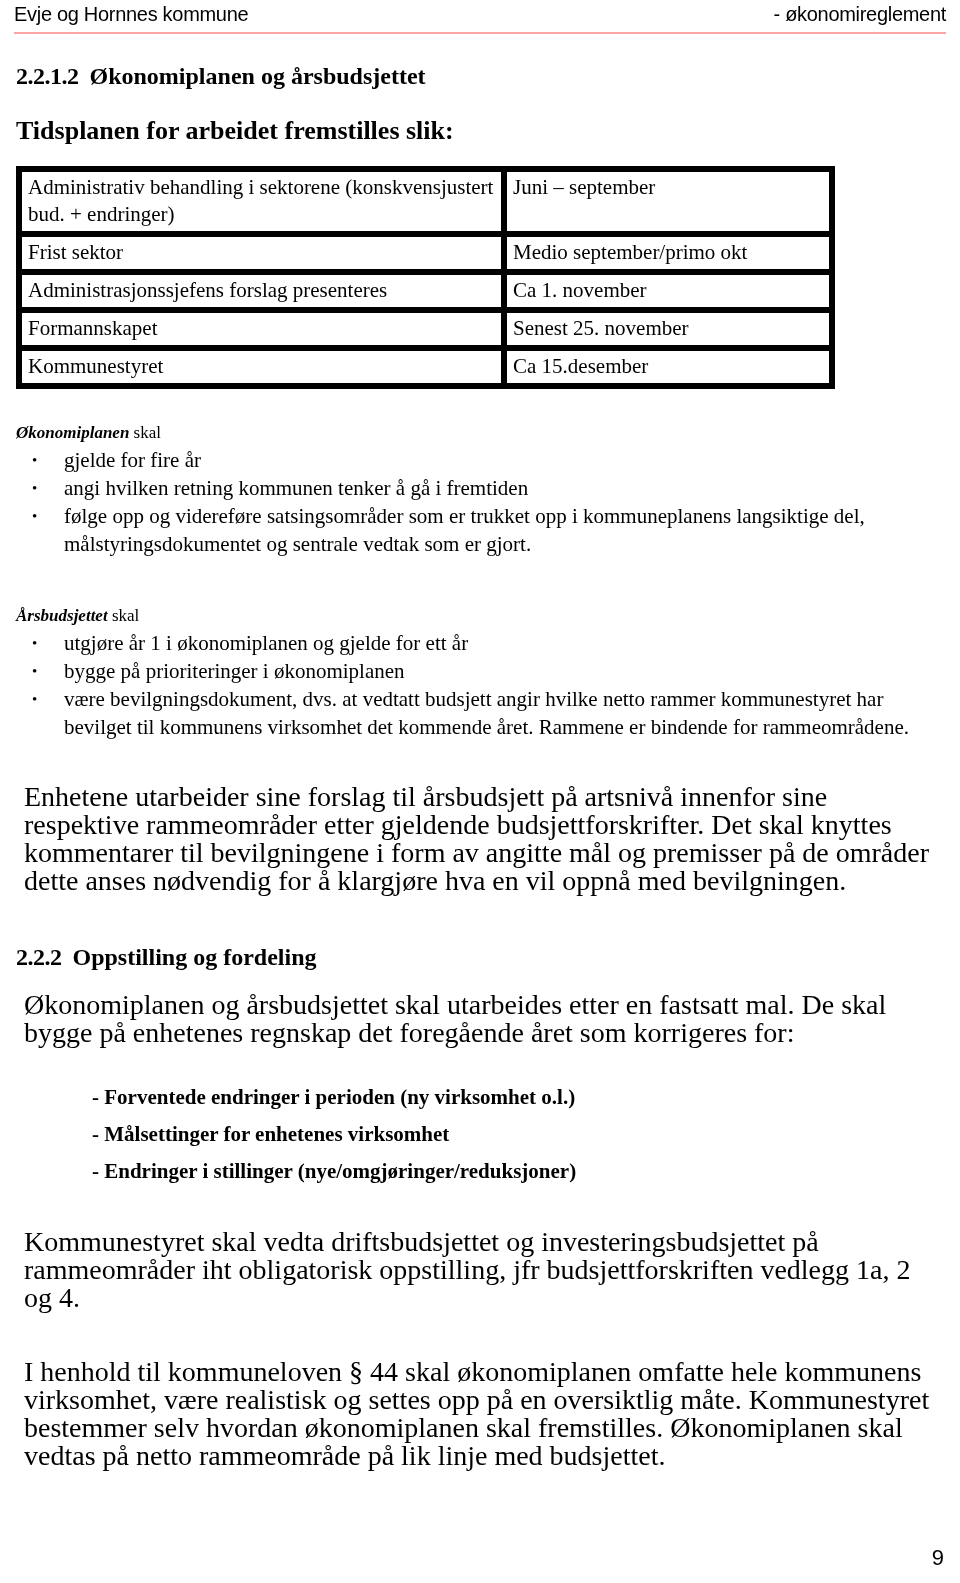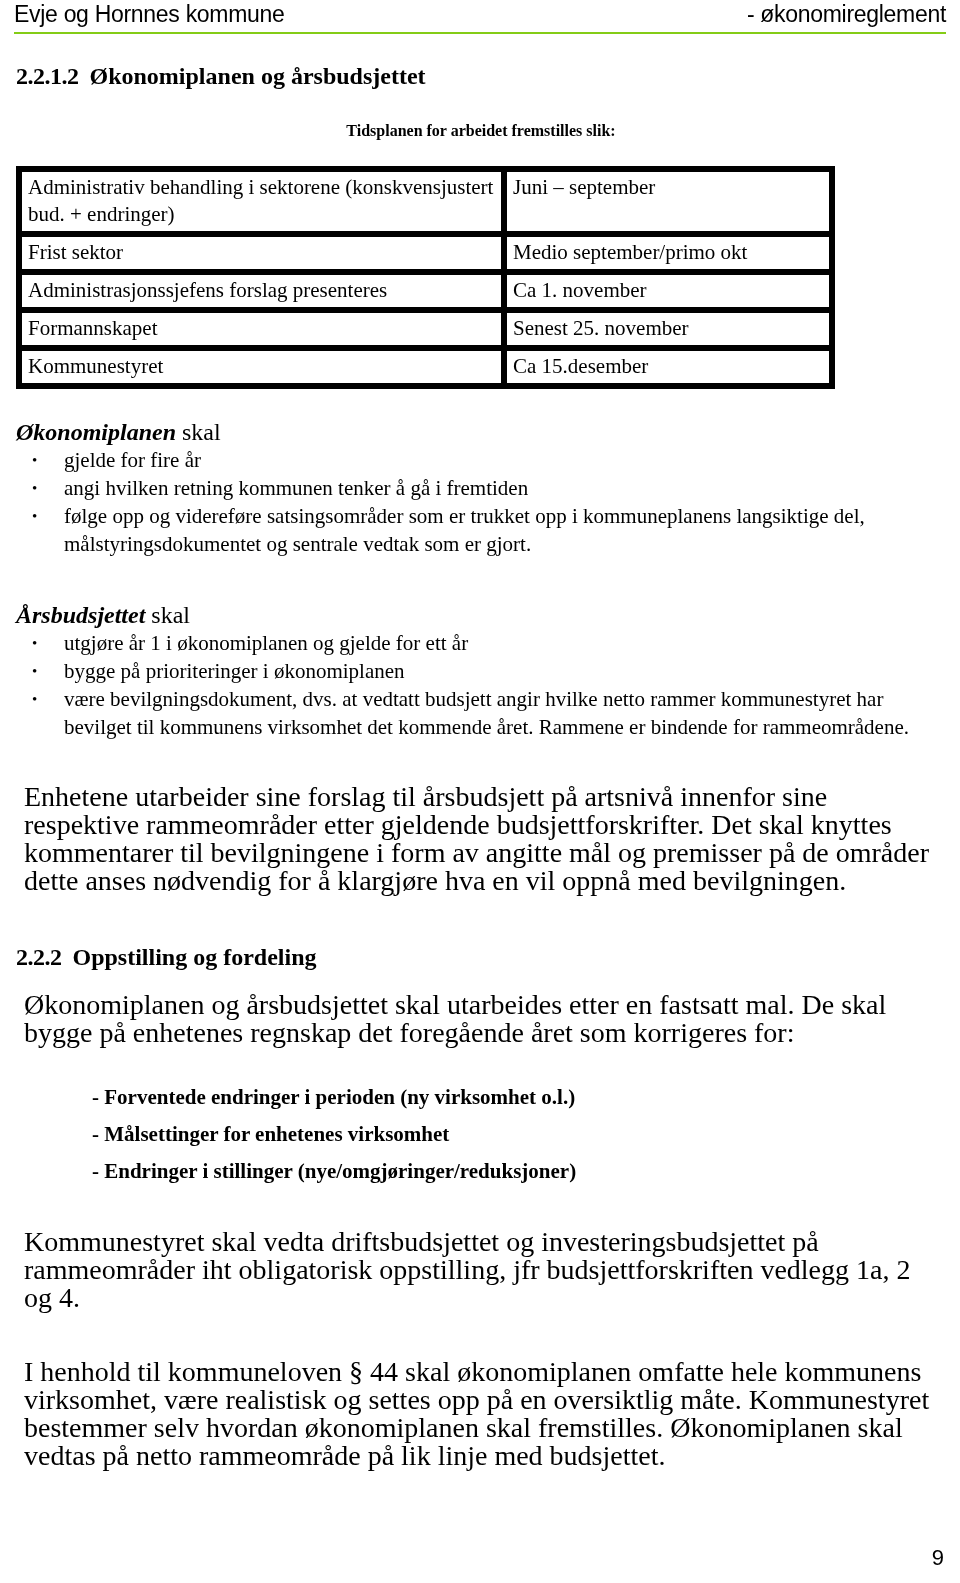--- a/index.html
+++ b/index.html
@@ -23,26 +23,26 @@
     box-sizing: border-box;
   }
 
   
   .doc-header {
     position: absolute;
     left: 14px;
     top: 2px;
     width: 932px;
     height: 30px;
-    border-bottom: 2px solid #84cc16;
+    border-bottom: 2px solid #fca5a5;
     display: flex;
     align-items: flex-start;
     justify-content: space-between;
     font-family: "Liberation Sans", "DejaVu Sans", sans-serif;
-    font-size: 23px;
+    font-size: 20px;
     line-height: 24px;
     letter-spacing: -0.3px;
   }
   .doc-header .hdr-left { white-space: nowrap; }
   .doc-header .hdr-right { white-space: nowrap; text-align: center; }
 
   
   .content {
     position: absolute;
     left: 16px;
@@ -57,24 +57,23 @@
     line-height: 32px;
     margin: 0;
     padding: 0;
     white-space: nowrap;
   }
   h2.section-heading .num { letter-spacing: -0.5px; }
   h2.section-heading .num::after { content: ""; display: inline-block; width: 11px; }
 
   .lead-bold {
     font-weight: bold;
-    font-size: 16px;
+    font-size: 26px;
     line-height: 26px;
     margin: 0;
-    text-align: center;
   }
 
   
   table.timetable {
     border-collapse: collapse;
     table-layout: fixed;
     width: 781px;
     margin: 0;
     font-size: 21px;
     line-height: 27px;
@@ -85,21 +84,21 @@
     vertical-align: top;
     font-size: 21px;
     line-height: 27px;
   }
   table.timetable td.col-task { width: 469px; }
   table.timetable td.col-time { width: 312px; font-family: Liberation Serif, serif; }
   table.timetable tr.row-tall td { height: 54px; }
 
   
   .list-title {
-    font-size: 24px;
+    font-size: 17px;
     line-height: 27px;
     margin: 0;
   }
   .list-title .emph {
     font-weight: bold;
     font-style: italic;
   }
   ul.bullets {
     list-style: none;
     margin: 0;

